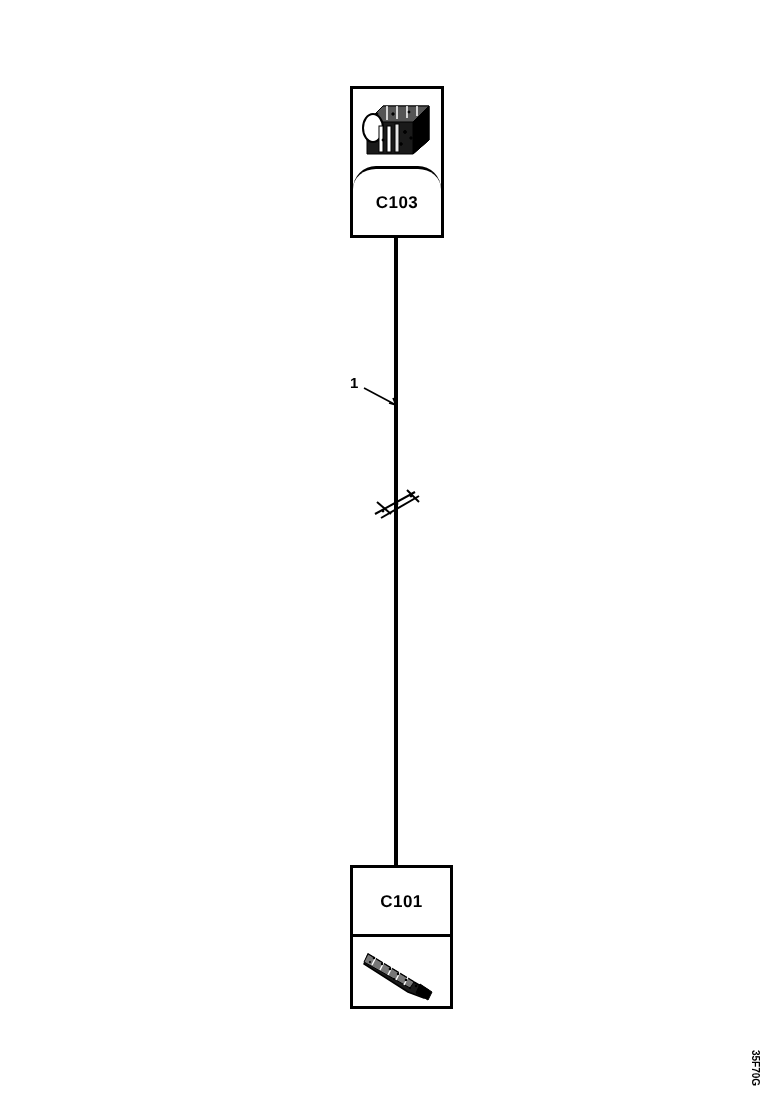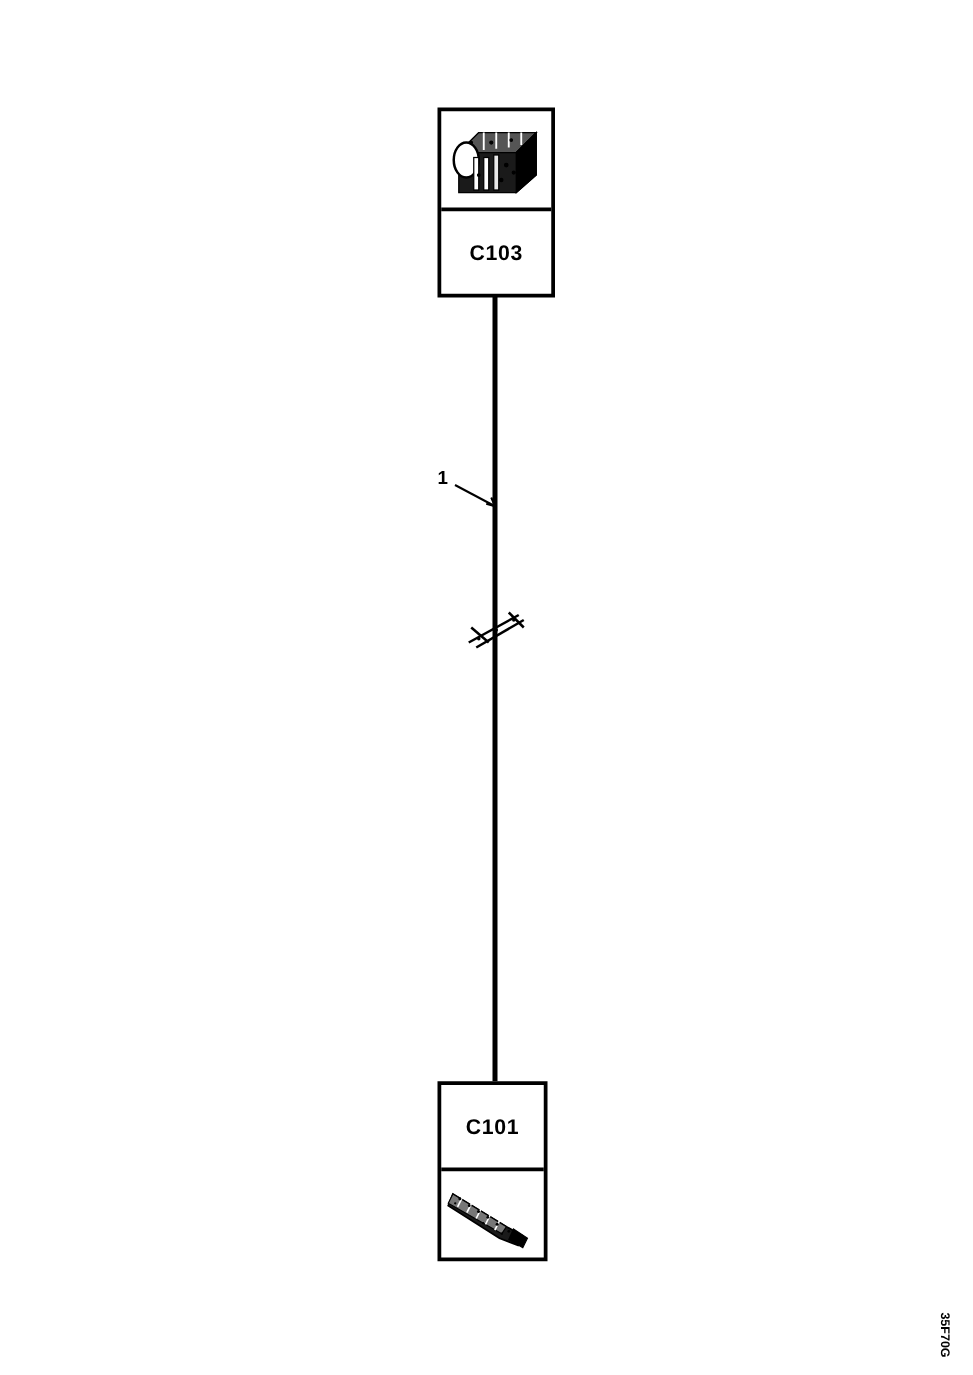--- a/index.html
+++ b/index.html
@@ -33,36 +33,36 @@
   }
   #connector-top-box {
     left: 350px;
     top: 86px;
     width: 94px;
     height: 152px;
   }
   #connector-bottom-box {
     left: 350px;
     top: 865px;
-    width: 88px;
+    width: 103px;
     height: 144px;
   }
 
   .box-cell {
     position: absolute;
     left: 0;
     width: 100%;
     box-sizing: border-box;
     display: flex;
     align-items: center;
     justify-content: center;
     overflow: hidden;
   }
   .cell-image  { height: 50%; top: 0; }
-  .cell-label  { height: 50%; top: 50%; border-top: 3px solid #000000; }
+  .cell-label  { height: 50%; top: 50%; border-top: 3px solid #000000; border-radius: 23px; }
 
   #connector-top-box .cell-image { height: 53%; top: 0; }
   #connector-top-box .cell-label { height: 47%; top: 53%; }
 
   #connector-bottom-box .cell-label { height: 48%; top: 0; border-top: none; }
   #connector-bottom-box .cell-image { height: 52%; top: 48%; border-top: 3px solid #000000; }
 
   .connector-id {
     font-family: "Liberation Sans", sans-serif;
     font-size: 17px;

